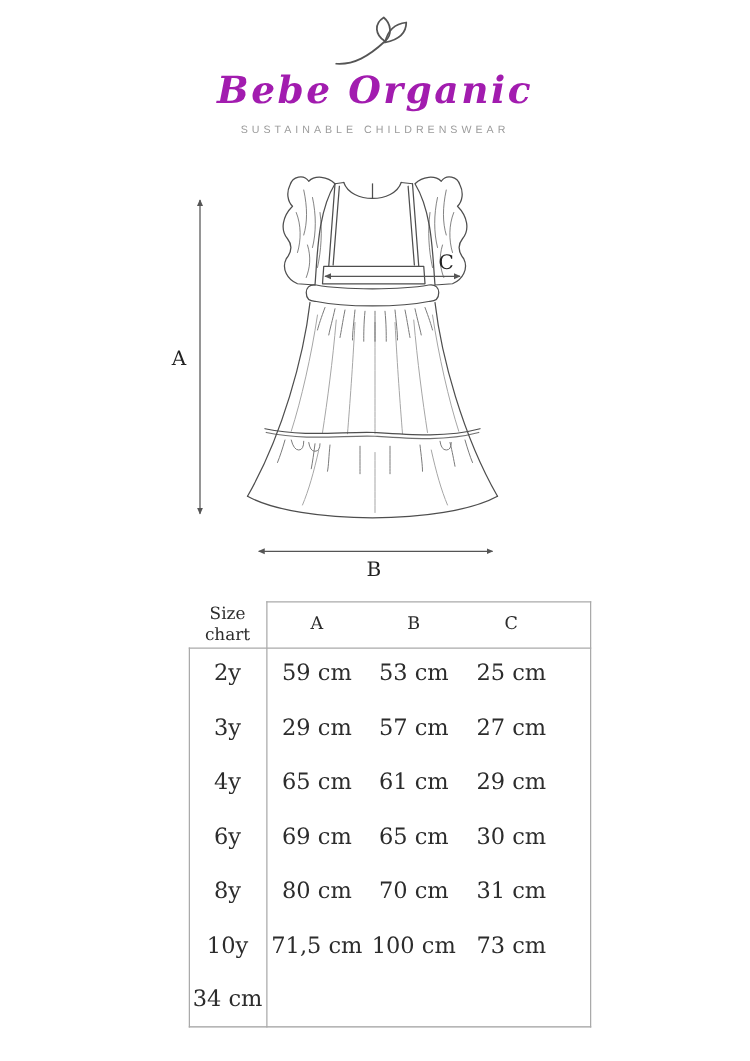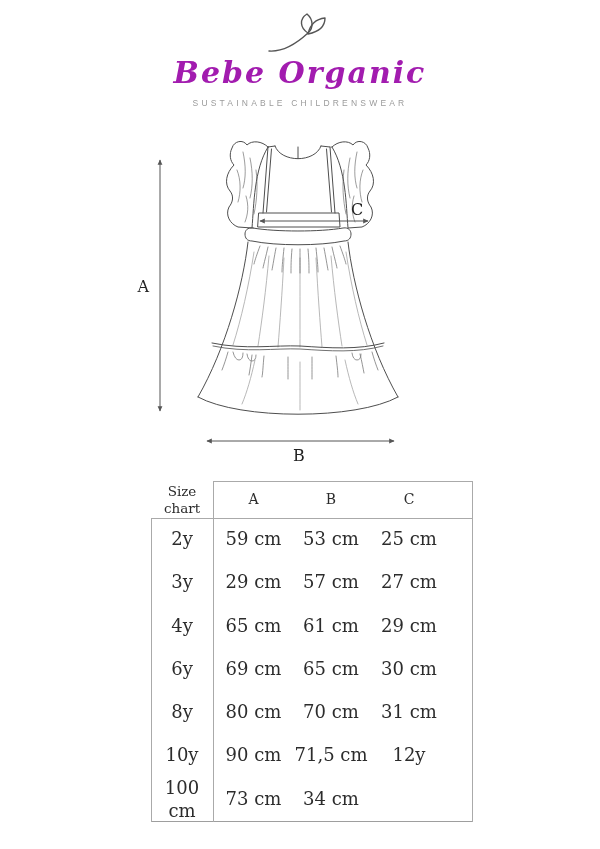--- a/index.html
+++ b/index.html
@@ -187,24 +187,22 @@
       <div class="cell">69 cm</div>
       <div class="cell">65 cm</div>
       <div class="cell">30 cm</div>
 
       <div class="cell">8y</div>
       <div class="cell">80 cm</div>
       <div class="cell">70 cm</div>
       <div class="cell">31 cm</div>
 
       <div class="cell">10y</div>
-      <div class="cell">90 cm</div>
       <div class="cell">71,5 cm</div>
 
-      <div class="cell">12y</div>
       <div class="cell">100 cm</div>
       <div class="cell">73 cm</div>
       <div class="cell">34 cm</div>
     </div>
 
     <div class="bline b-top"></div>
     <div class="bline b-hdr"></div>
     <div class="bline b-bottom"></div>
     <div class="bline b-left"></div>
     <div class="bline b-right"></div>

